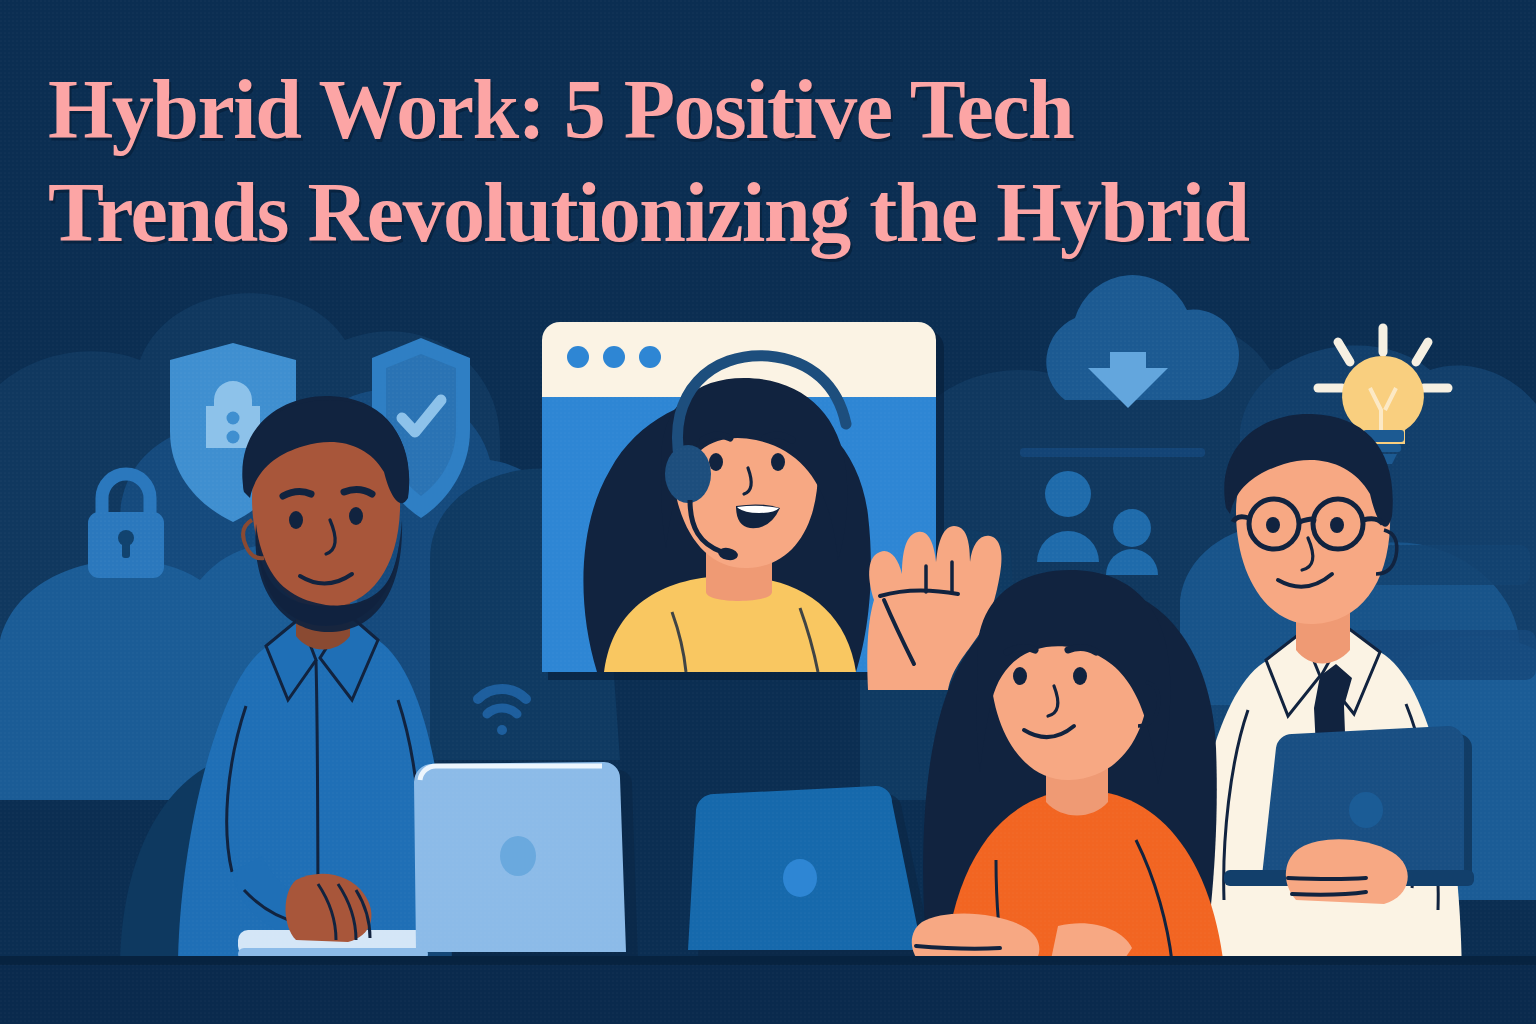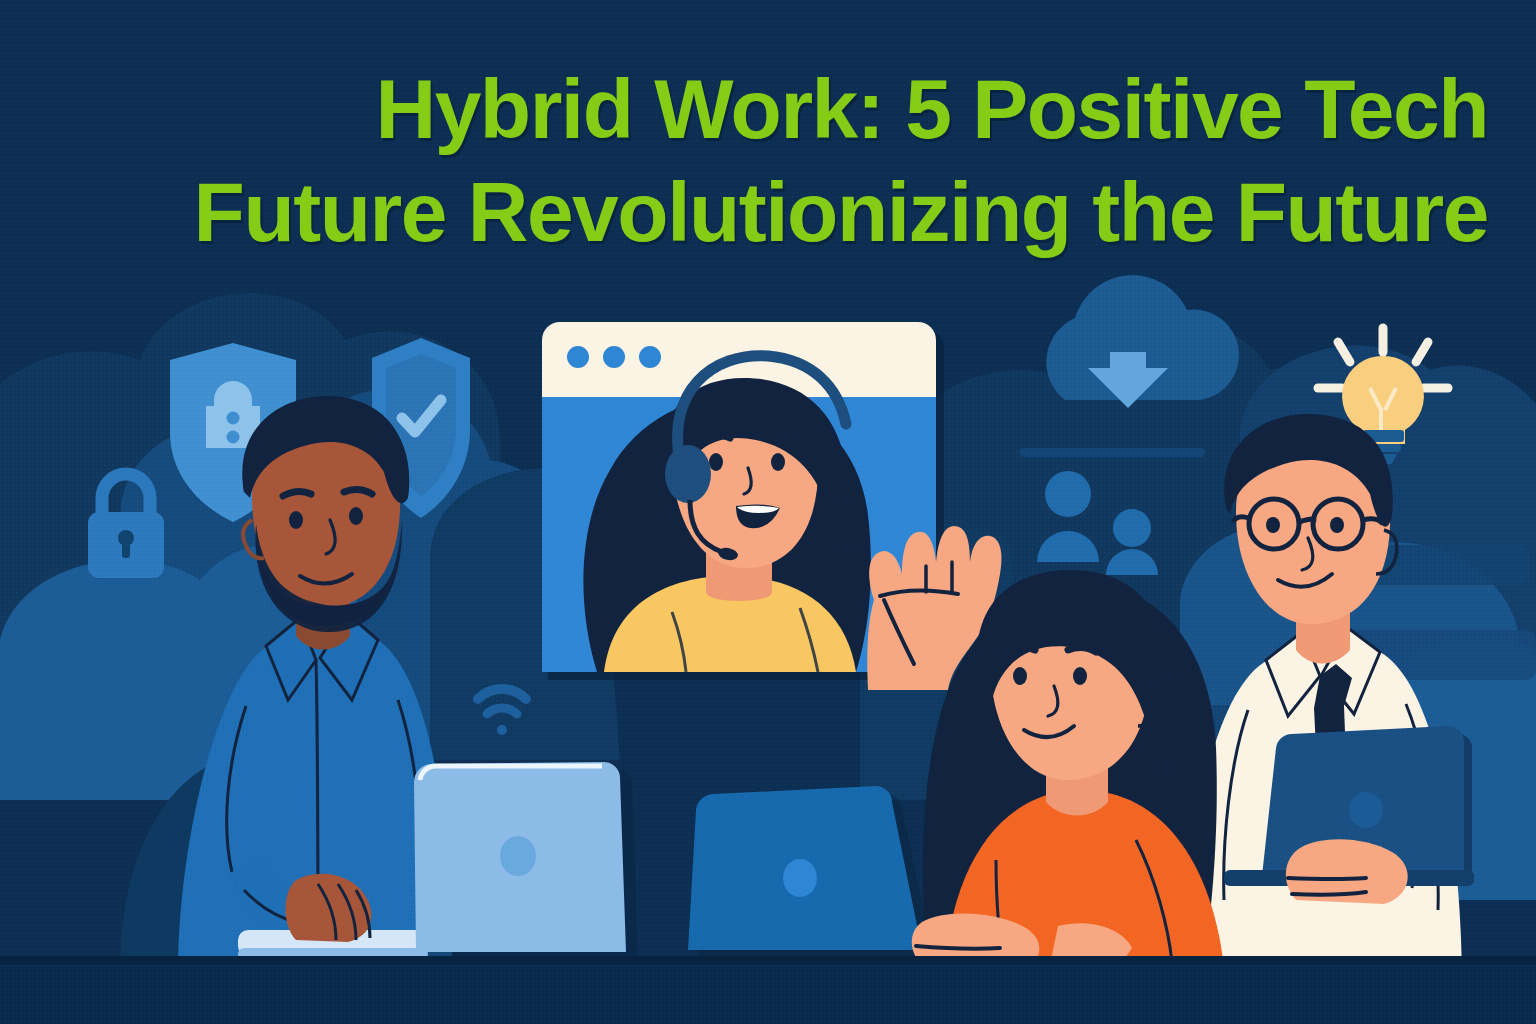--- a/index.html
+++ b/index.html
@@ -13,29 +13,28 @@
   #stage svg.layer{position:absolute;left:0;top:0;width:1536px;height:1024px;display:block;}
 
   
   #title-block{
     position:absolute;left:48px;top:58px;width:1440px;
     z-index:40;
     pointer-events:none;
   }
   .title-line{
     display:block;
-    font-family:Liberation Sans, sans-serif;
+    font-family:Liberation Serif, serif;
     font-weight:bold;
     font-size:84px;
     line-height:103px;
     letter-spacing:-1.5px;
-    color:#84cc16;
+    color:#fca5a5;
     white-space:nowrap;
     text-shadow:2px 3px 0 rgba(4,22,42,.45);
-    text-align:right;
   }
 </style>
 </head>
 <body>
 
 <div id="stage">
 
   <svg class="layer" viewBox="0 0 1536 1024" preserveAspectRatio="none">
     <defs>
       <pattern id="dots" width="4" height="4" patternUnits="userSpaceOnUse">
@@ -420,16 +419,16 @@
       <path d="M1058 926 C 1090 918, 1122 928, 1132 948 L 1110 980 L 1048 974 Z" fill="#f7a883"></path>
     </g>
 
     <rect x="0" y="962" width="1536" height="62" fill="#0a2a4d"></rect>
     <rect x="0" y="956" width="1536" height="9" fill="#072340"></rect>
     <rect x="0" y="962" width="1536" height="62" fill="url(#dots4)"></rect>
   </svg>
 
   <div id="title-block">
     <span class="title-line">Hybrid Work: 5 Positive Tech</span>
-    <span class="title-line">Future Revolutionizing the Future</span>
+    <span class="title-line">Trends Revolutionizing the Hybrid</span>
   </div>
 
 </div>
 
 </body></html>

